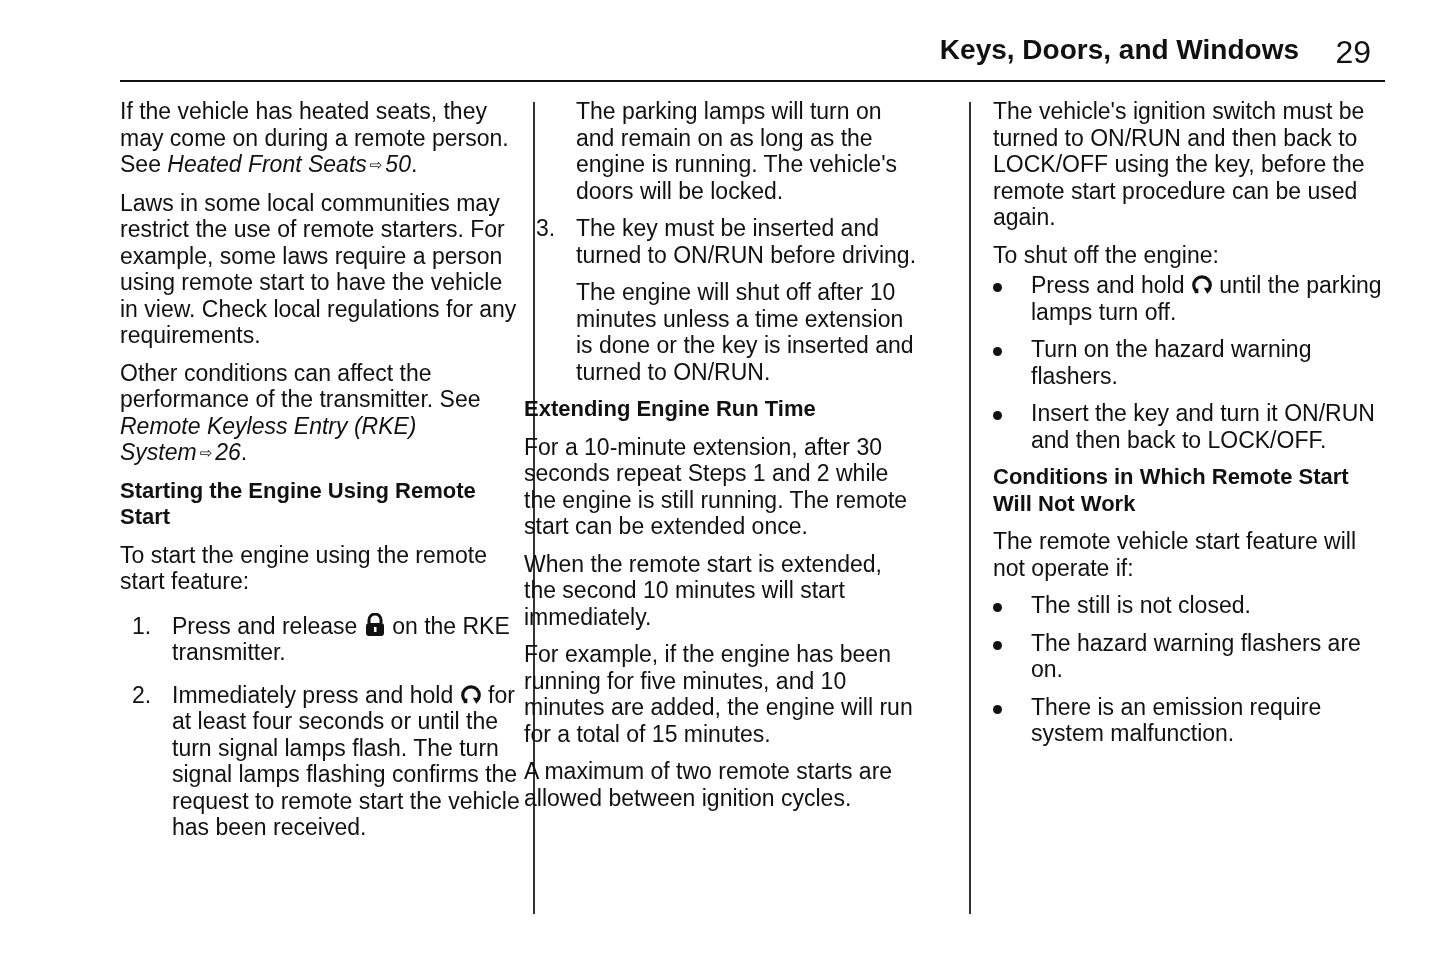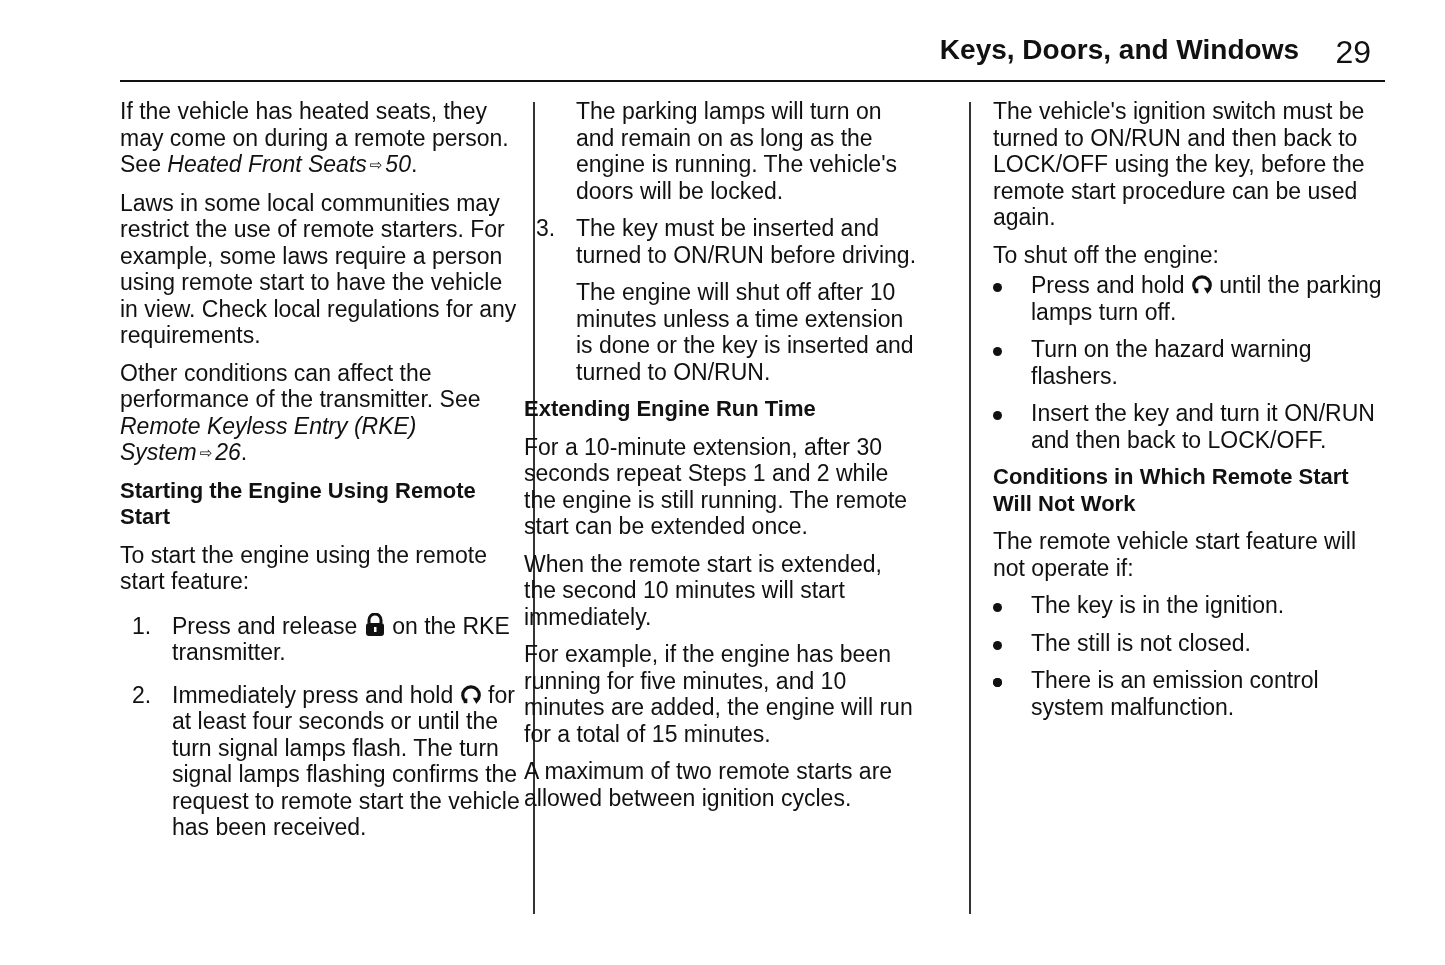--- a/index.html
+++ b/index.html
@@ -96,26 +96,23 @@
     <span>Turn on the hazard warning flashers.</span>
   </div>
   <div class="bullet">
     <span class="dot"></span>
     <span>Insert the key and turn it ON/RUN and then back to LOCK/OFF.</span>
   </div>
   <h3>Conditions in Which Remote Start Will Not Work</h3>
   <p>The remote vehicle start feature will not operate if:</p>
   <div class="bullet">
     <span class="dot"></span>
-    <span>The key is in the ignition.</span>
-  </div>
-  <div class="bullet">
-    <span class="dot"></span>
     <span>The still is not closed.</span>
   </div>
   <div class="bullet">
     <span class="dot"></span>
+    <span>The hazard warning flashers are on.</span>
   </div>
   <div class="bullet">
     <span class="dot"></span>
-    <span>There is an emission control system malfunction.</span>
+    <span>There is an emission require system malfunction.</span>
   </div>
 </div>
 
 </body></html>

